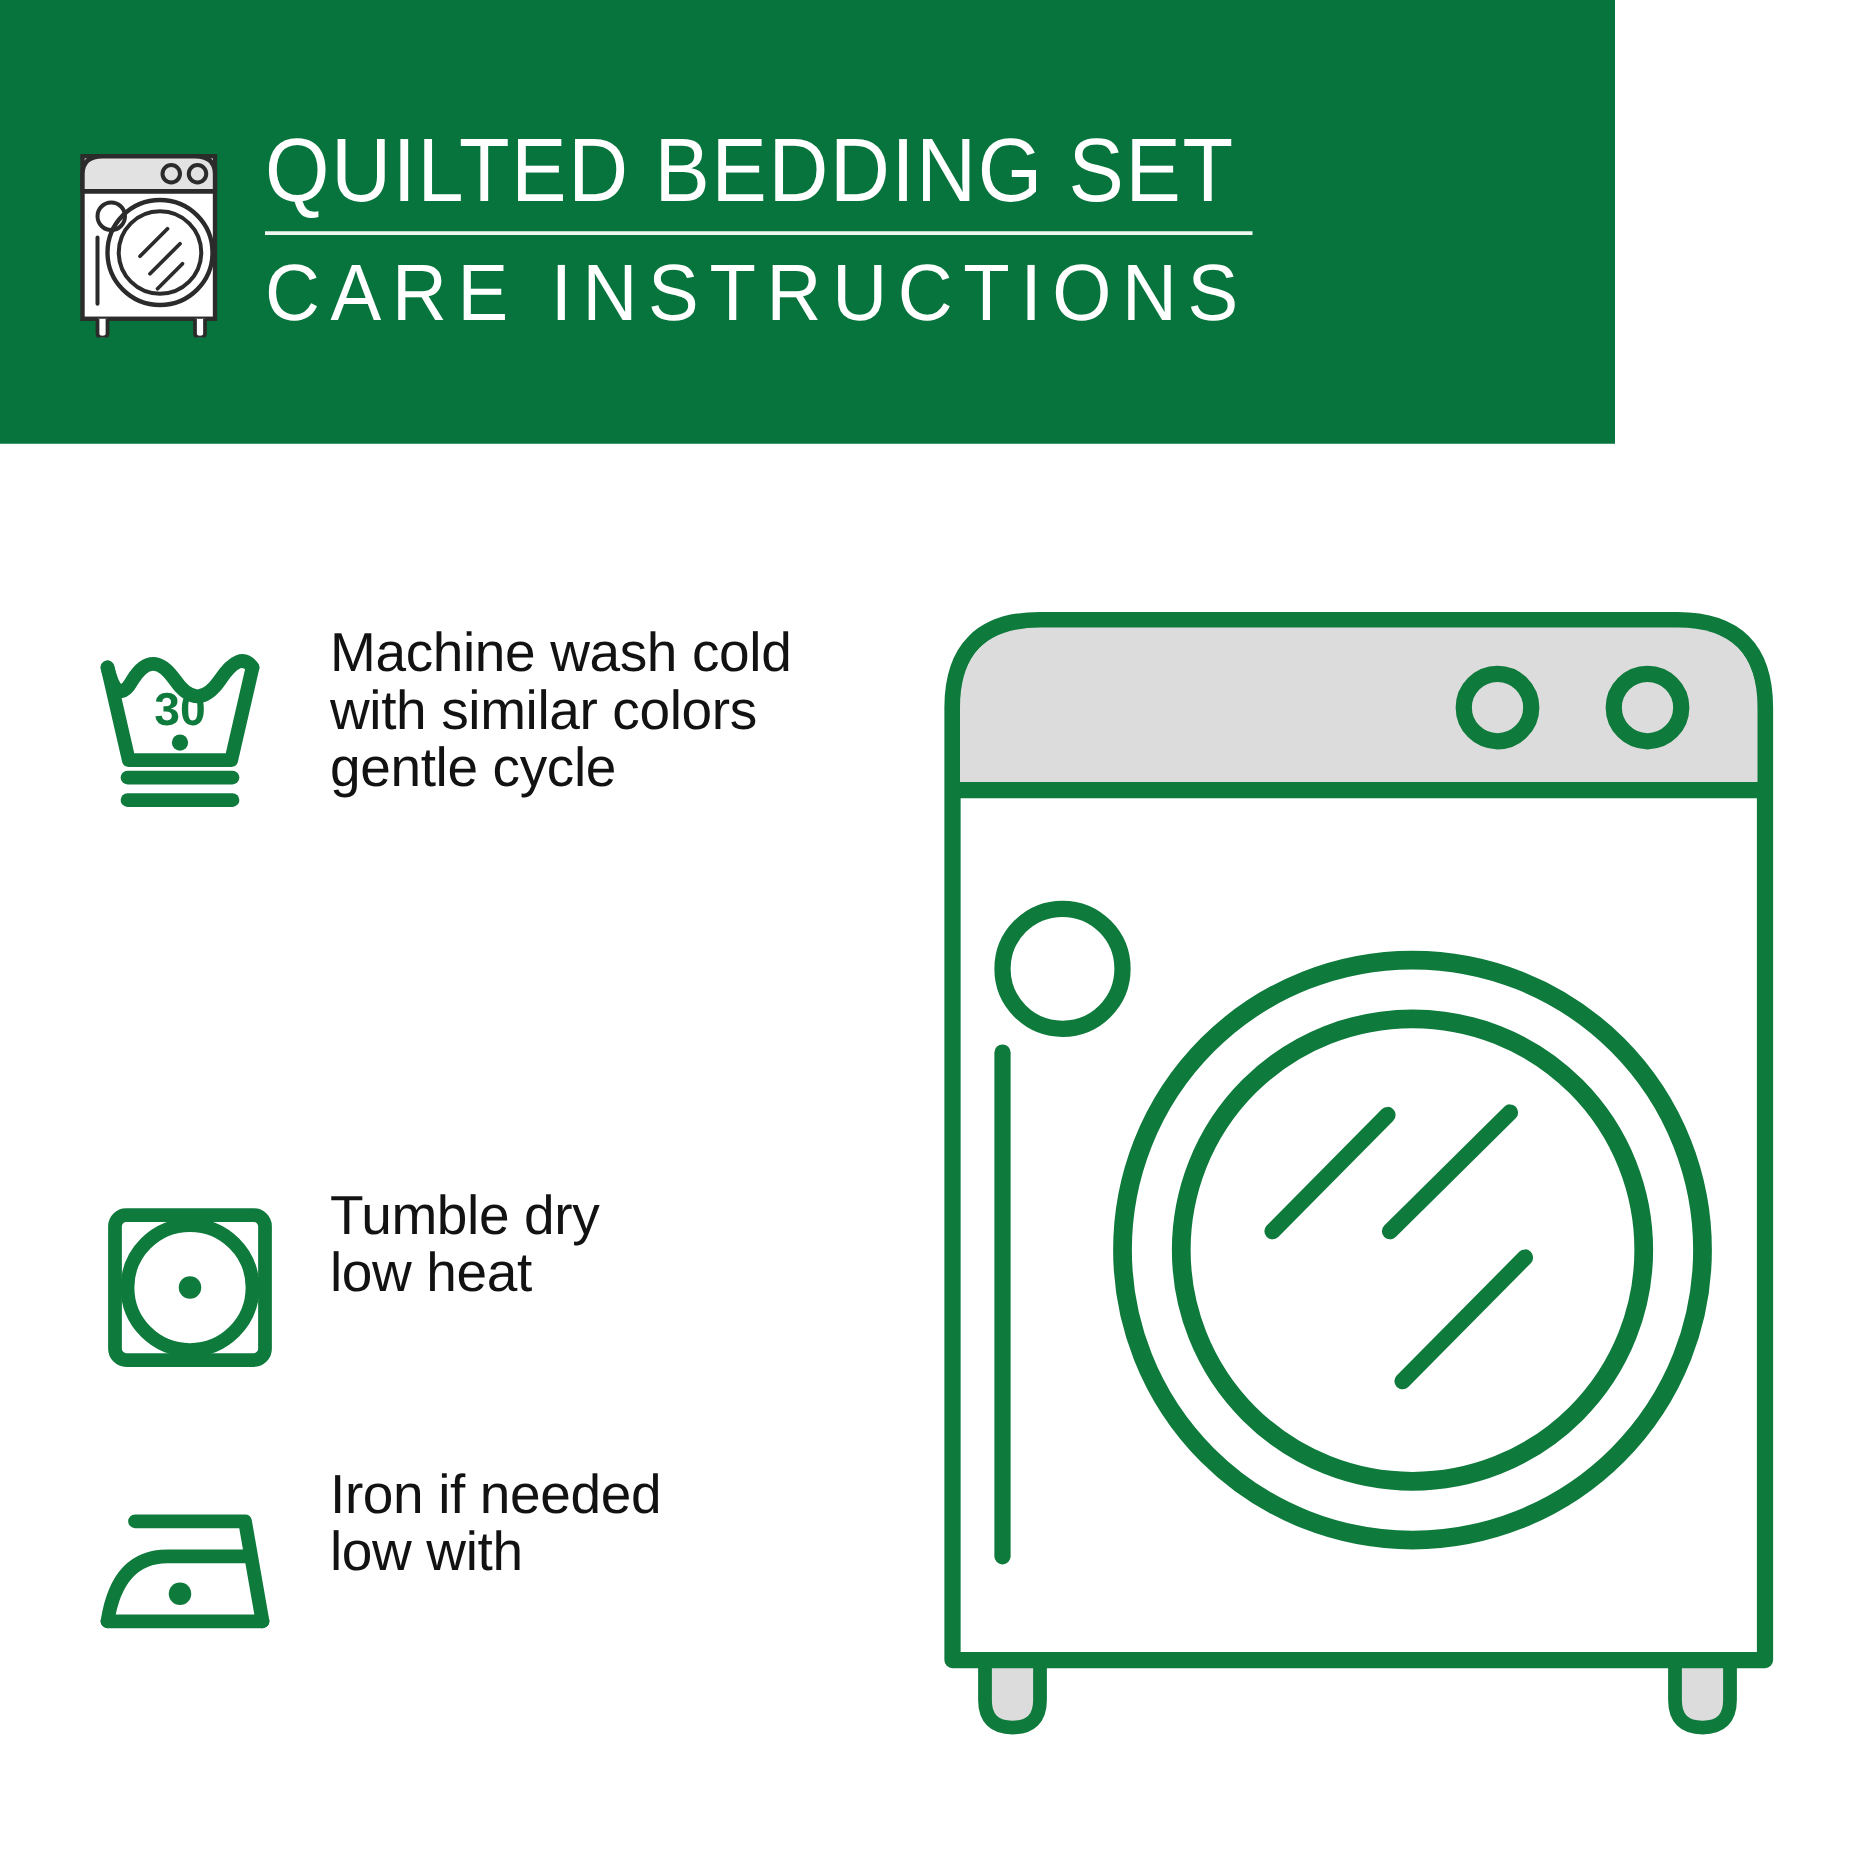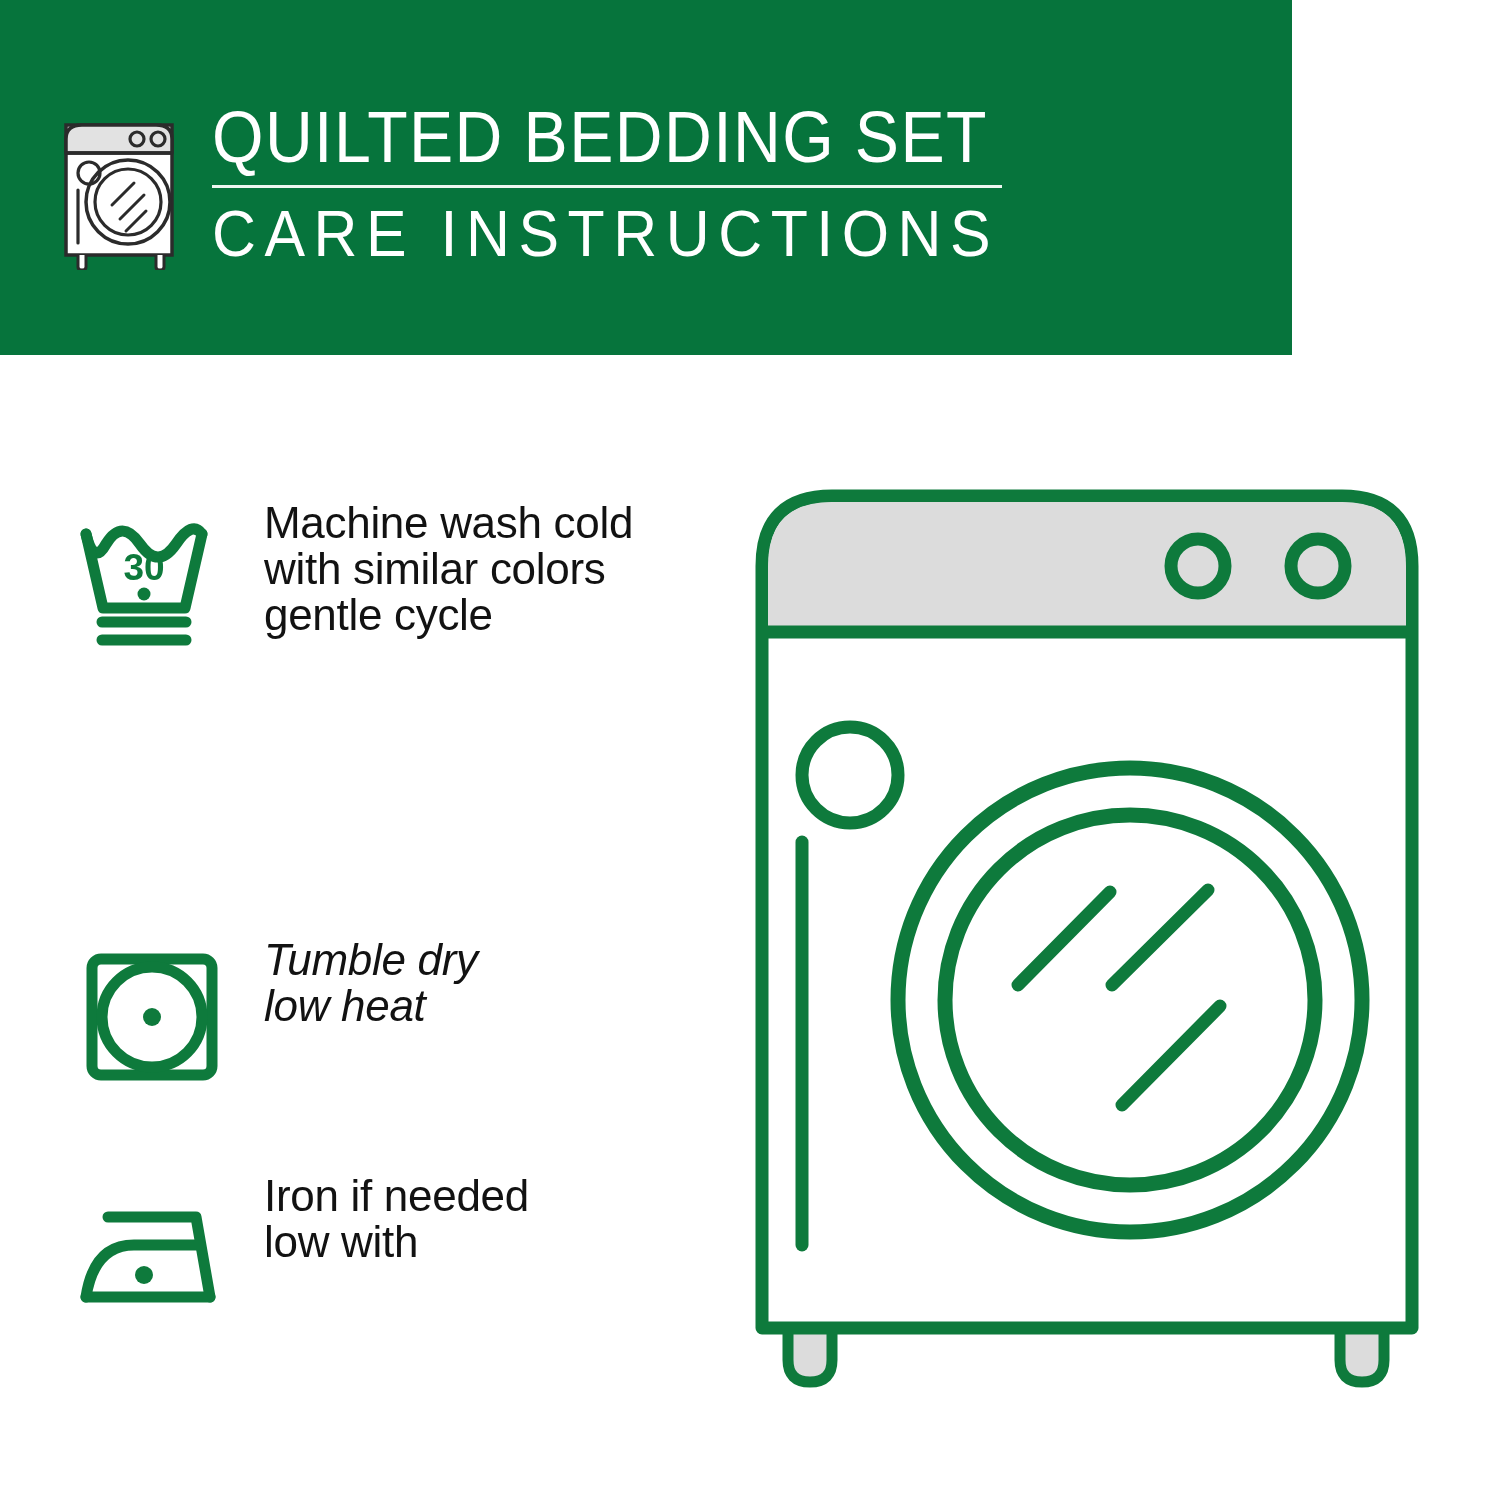--- a/index.html
+++ b/index.html
@@ -98,21 +98,21 @@
     font-size: 44px;
     line-height: 46px;
     font-weight: 400;
     letter-spacing: -0.3px;
     font-family: "Liberation Sans", sans-serif;
     white-space: pre-line;
   }
 
   #care-row-0 { top: 145px; }
   #care-row-1 { top: 370px; }
-  #care-row-2 { top: 582px; font-style: italic; }
+  #care-row-2 { top: 595px; }
   #care-row-3 { top: 818px; }
 
   
   #machine-illustration {
     position: absolute;
     left: 740px;
     top: 470px;
     width: 740px;
     height: 980px;
   }

